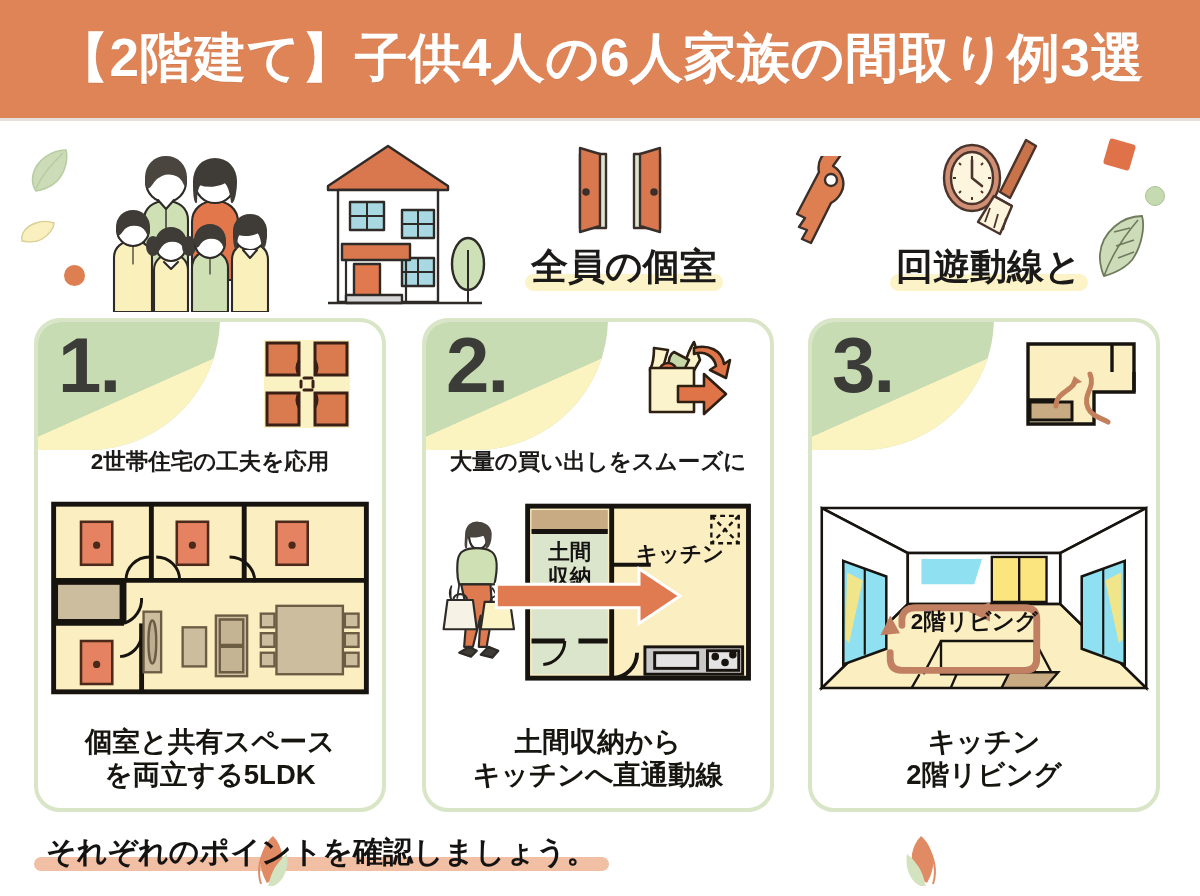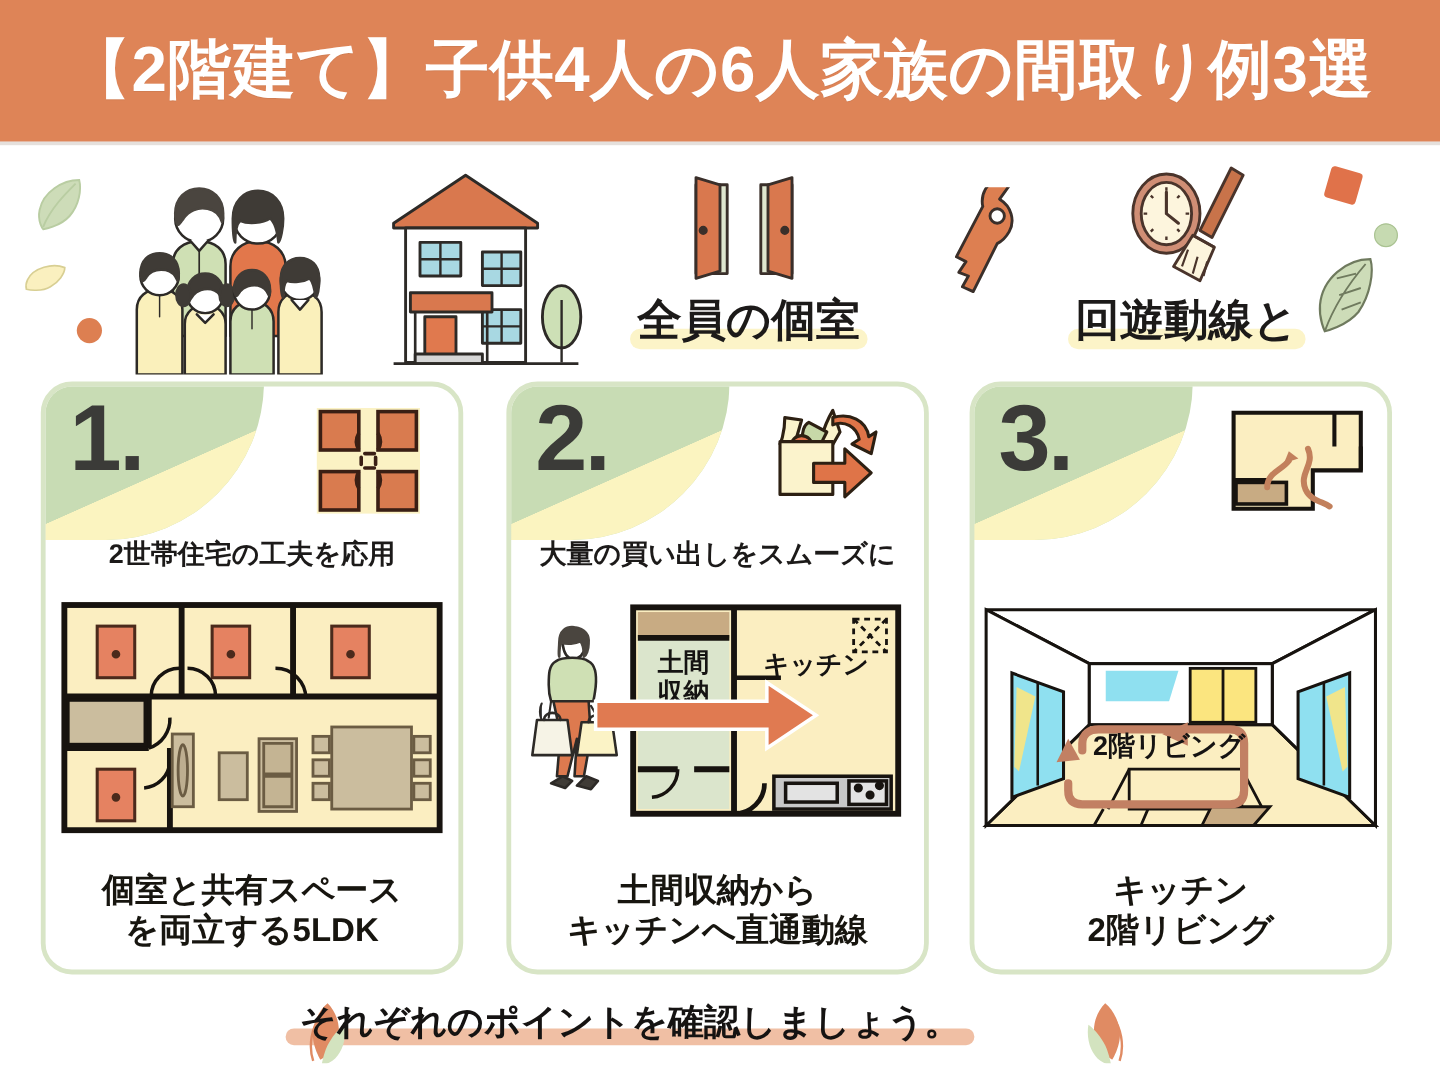--- a/index.html
+++ b/index.html
@@ -81,21 +81,21 @@
   .card-figure { position:absolute; left:0; top:176px; width:100%; height:200px; }
   .card-caption {
     position:absolute; left:0; bottom:16px; width:100%;
     text-align:center; font-size:27.5px; font-weight:bold; color:#17150f;
     line-height:1.22; white-space:pre-line;
   }
 
   
   .footer { position:absolute; left:0; top:818px; width:1200px; height:78px; }
   .footer-text {
-    position:absolute; left:0; top:14px; width:1010px; text-align:center;
+    position:absolute; left:0; top:14px; width:1010px; text-align:left;
     font-size:30px; font-weight:bold; color:#151312; white-space:nowrap;padding-left:40px;
   }
   .footer-text .hl { position:relative; display:inline-block; padding:0 6px; }
   .footer-text .hl::before{
     content:""; position:absolute; left:-6px; right:-6px; bottom:2px; height:14px;
     background:#f0bfa4; border-radius:7px; z-index:-1;
   }
   .deco { position:absolute; }
 </style>
 </head>

